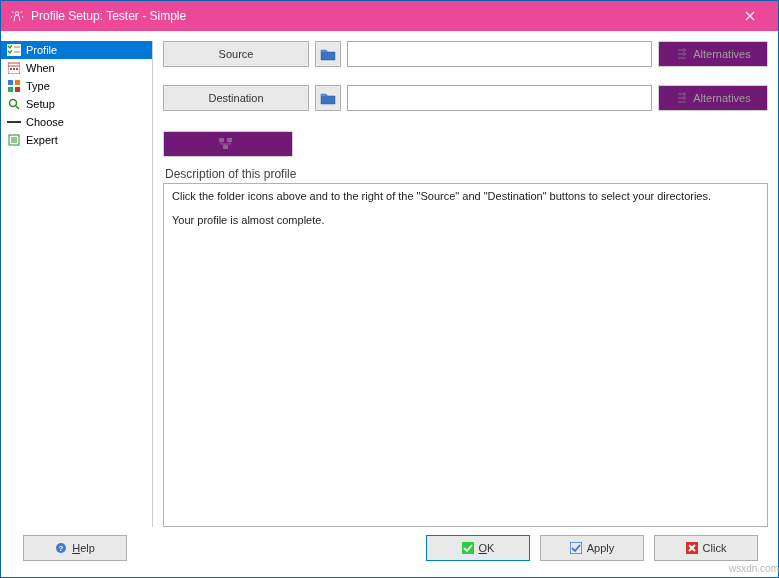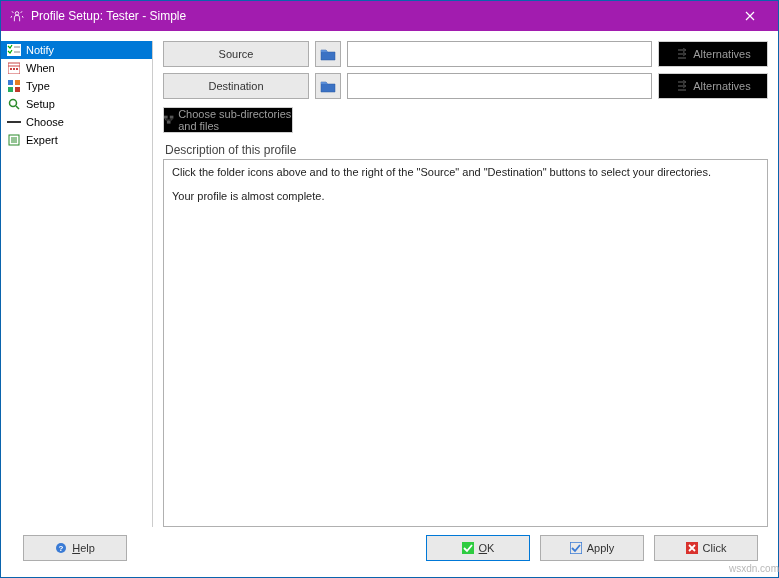--- a/index.html
+++ b/index.html
@@ -1,32 +1,32 @@
 <!DOCTYPE html>
 <html><head>
 <meta charset="utf-8">
 <style>
   * { box-sizing: border-box; font-family: "Segoe UI", Tahoma, sans-serif; }
   body { margin: 0; padding: 0; background: #fff; }
   .window { width: 779px; height: 578px; border: 1px solid #0a64ad; display: flex; flex-direction: column; background: #fff; }
-  .titlebar { height: 30px; background: #a21caf; color: #fff; display: flex; align-items: center; padding: 0 8px; font-size: 12px; }
+  .titlebar { height: 30px; background: #ec4899; color: #fff; display: flex; align-items: center; padding: 0 8px; font-size: 12px; }
   .titlebar .icon { width: 16px; height: 16px; margin-right: 6px; display:flex; align-items:center; justify-content:center;}
   .titlebar .title { flex:1; }
   .titlebar .close { width: 40px; height: 100%; display:flex; align-items:center; justify-content:center; font-size: 14px; cursor:pointer; }
   .body { flex:1; display:flex; flex-direction:column; padding: 10px 10px 8px 0; }
   .main { flex:1; display:flex; }
   .sidebar { width: 152px; border-right:1px solid #ccc; display:flex; flex-direction:column; margin-left:0; }
   .sidebar-item { height:18px; display:flex; align-items:center; font-size:11px; padding:0 6px 0 6px; cursor:pointer; gap:5px; }
   .sidebar-item.selected { background:#0078d7; color:#fff; }
   .sidebar-item .sicon { width:14px; height:14px; display:flex; align-items:center; justify-content:center; font-size:10px; }
   .content { flex:1; display:flex; flex-direction:column; padding-left:10px; }
-  .row { display:flex; align-items:center; gap:6px; margin-bottom:6px; }
+  .row { display:flex; align-items:center; gap:6px; margin-bottom:18px; }
   .btn { height:26px; border:1px solid #adadad; background:#e9e9e9; font-size:11px; display:flex; align-items:center; justify-content:center; cursor:pointer; color:#333;}
   .btn.wide { width:146px; }
-  .btn.disabled, .btn.disabled:hover { color:#9d9d9d; background:#000000; border-color:#d0d0d0; cursor:default; }
+  .btn.disabled, .btn.disabled:hover { color:#9d9d9d; background:#701a75; border-color:#d0d0d0; cursor:default; }
   .folder-btn { width:26px; height:26px; border:1px solid #adadad; background:#e9e9e9; display:flex; align-items:center; justify-content:center; cursor:pointer;}
   .path-input { flex:1; height:26px; border:1px solid #a8a8a8; background:#fff; padding:0 4px; font-size:11px; outline:none; }
   .alt-btn { width:110px; height:26px; }
   .row2 { display:flex; gap:6px; margin-bottom:8px; margin-top:2px;}
   .row2 .btn { flex:1; height:26px; }
   .row2 .btn:last-child { flex:0 0 130px; }
   .group-label { font-size:12px; color:#444; margin-bottom:2px; margin-top:2px; padding-left:2px;}
   .desc-box { flex:1; border:1px solid #b0b0b0; background:#fff; padding:6px 8px; font-size:11px; color:#222; overflow:auto; }
   .desc-box p { margin:0 0 12px 0; }
   .footer { height:42px; display:flex; align-items:center; padding:0 10px 0 12px; background:#fff;}
@@ -70,21 +70,21 @@
 
       <div class="sidebar">
         <div class="sidebar-item selected">
           <span class="sicon">
                 <svg width="14" height="12" viewBox="0 0 14 12">
                   <rect x="0" y="0" width="14" height="12" fill="#fff"></rect>
                   <path d="M1 2 l2 2 l2 -3 M1 7 l2 2 l2 -3" stroke="#0a0" stroke-width="1.2" fill="none"></path>
                   <path d="M7 3 h6 M7 8 h6" stroke="#888" stroke-width="1"></path>
                 </svg>
               </span>
-          <span>Notify</span>
+          <span>Profile</span>
         </div>
         <div class="sidebar-item">
           <span class="sicon">
                 <svg width="12" height="12" viewBox="0 0 12 12">
                   <rect x="0" y="1" width="12" height="11" fill="none" stroke="#c44" stroke-width="1"></rect>
                   <path d="M0 4 h12" stroke="#c44"></path>
                   <rect x="2" y="6" width="2" height="2" fill="#c44"></rect>
                   <rect x="5" y="6" width="2" height="2" fill="#c44"></rect>
                   <rect x="8" y="6" width="2" height="2" fill="#c44"></rect>
                 </svg>
@@ -173,21 +173,20 @@
         </div>
 
         <div class="row2">
           <div class="btn disabled">
             <svg class="subicon" viewBox="0 0 14 12">
                   <rect x="0" y="0" width="5" height="4" fill="#aaa"></rect>
                   <rect x="8" y="0" width="5" height="4" fill="#aaa"></rect>
                   <rect x="4" y="7" width="5" height="4" fill="#aaa"></rect>
                   <path d="M2 4 v2 h9 v-2 M6 6 v1" stroke="#aaa" fill="none"></path>
                 </svg>
-            <span>Choose sub-directories and files</span>
           </div>
         </div>
 
         <div class="group-label">Description of this profile</div>
         <div class="desc-box">
           <p>Click the folder icons above and to the right of the "Source" and "Destination" buttons to select your directories.</p>
           <p>Your profile is almost complete.</p>
         </div>
 
       </div>

